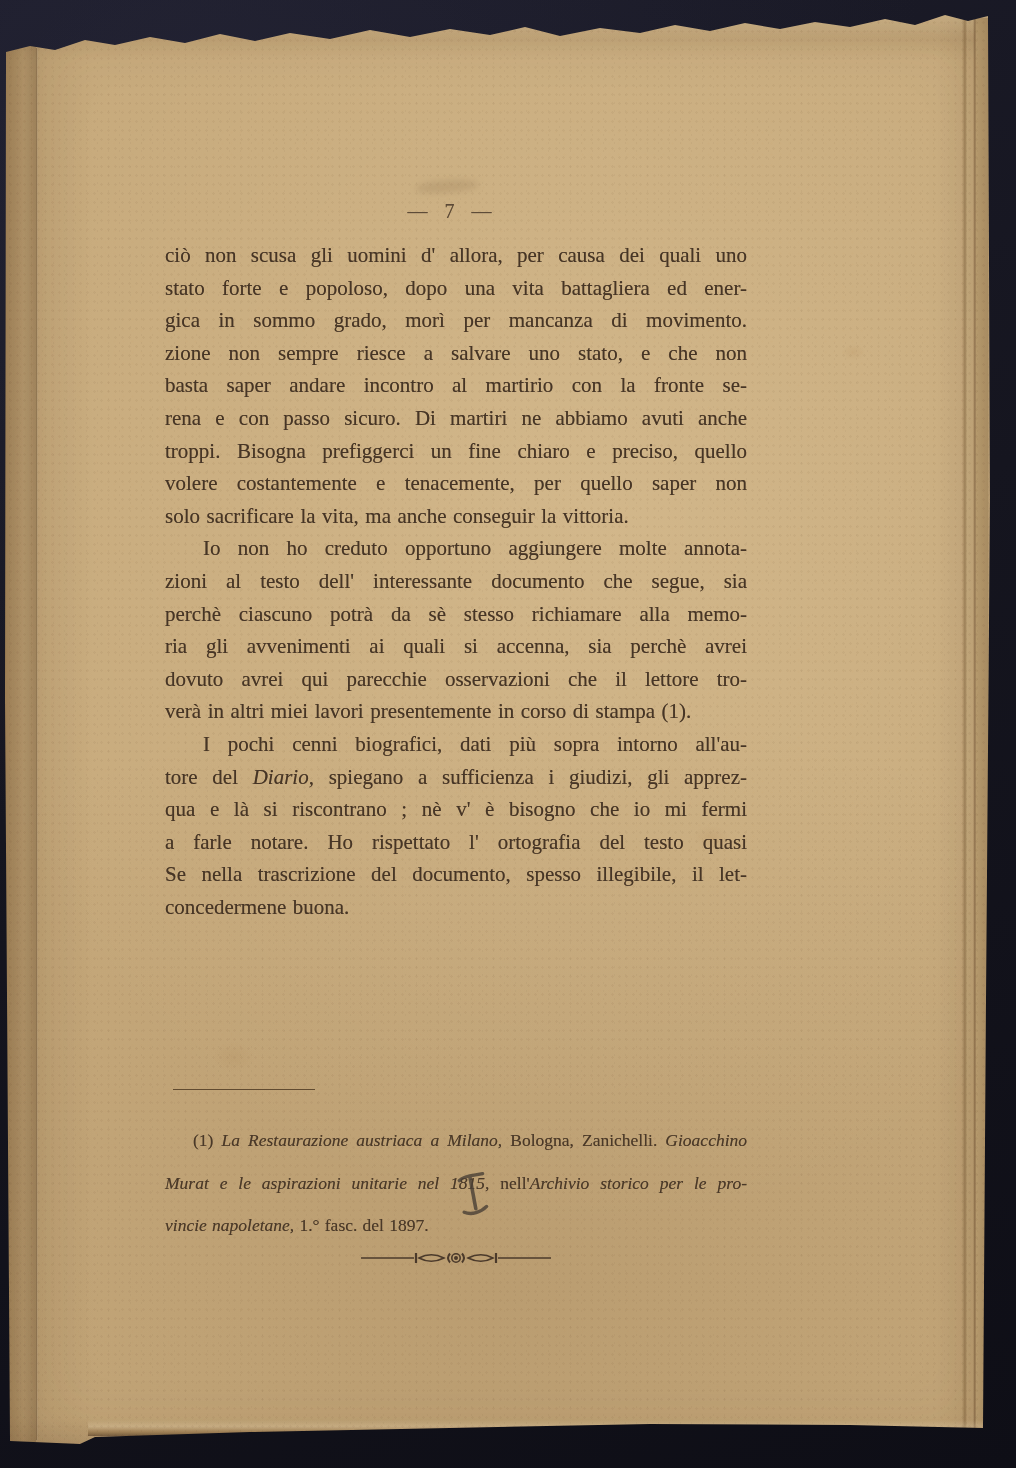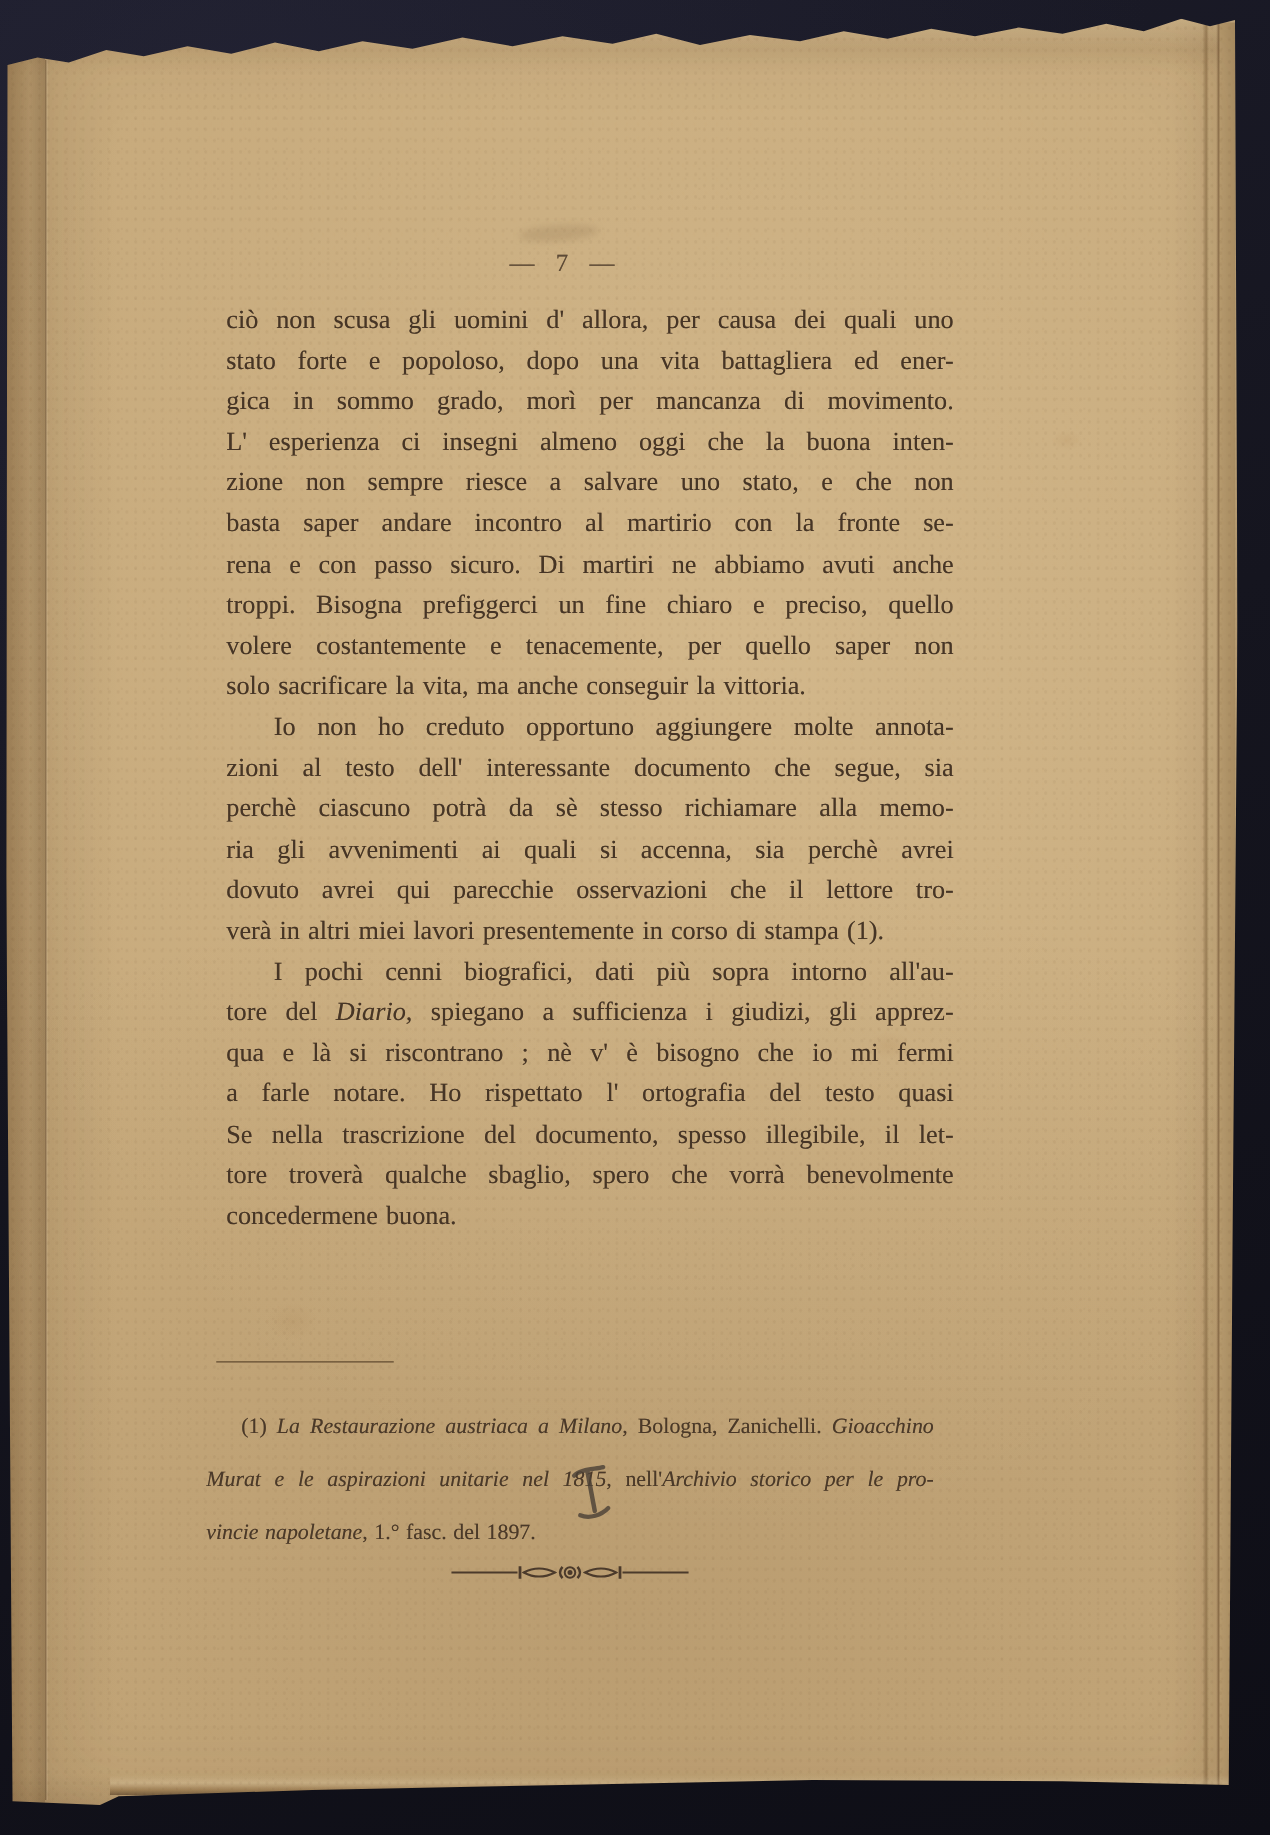--- a/index.html
+++ b/index.html
@@ -87,21 +87,21 @@
   .page-number {
     position:absolute; top:200px; left:0; width:570px;
     text-align:center; font-size:20px; color:#5c4a37;
     word-spacing:10px; letter-spacing:1px;
   }
   .smudge {
     position:absolute; top:180px; left:250px; width:64px; height:13px;
     background:rgba(120,95,60,.18); filter:blur(3px);
     border-radius:50%; transform:rotate(-4deg);
   }
-  .body-text { position:absolute; top:239px; left:16px; width:582px; }
+  .body-text { position:absolute; top:239px; left:0; width:582px; }
   .para { margin:0; }
   .para.indent .line:first-child { text-indent:38px; }
   .line {
     height:32.6px; line-height:32.6px;
     text-align:justify; text-align-last:justify;
     word-spacing:.06em; white-space:normal;
   }
   .line.last { text-align-last:left; }
   .it { font-style:italic;font-family:Liberation Serif, serif; }
 
@@ -144,21 +144,20 @@
 
     <div class="content">
       <div class="smudge"></div>
       <div class="page-number">— 7 —</div>
 
       <div class="body-text">
           <div class="para">
             <div class="line"><span>ciò non scusa gli uomini d' allora, per causa dei quali uno</span></div>
             <div class="line"><span>stato forte e popoloso, dopo una vita battagliera ed ener-</span></div>
             <div class="line"><span>gica in sommo grado, morì per mancanza di movimento.</span></div>
-            <div class="line"><span>L' esperienza ci insegni almeno oggi che la buona inten-</span></div>
             <div class="line"><span>zione non sempre riesce a salvare uno stato, e che non</span></div>
             <div class="line"><span>basta saper andare incontro al martirio con la fronte se-</span></div>
             <div class="line"><span>rena e con passo sicuro. Di martiri ne abbiamo avuti anche</span></div>
             <div class="line"><span>troppi. Bisogna prefiggerci un fine chiaro e preciso, quello</span></div>
             <div class="line"><span>volere costantemente e tenacemente, per quello saper non</span></div>
             <div class="line last"><span>solo sacrificare la vita, ma anche conseguir la vittoria.</span></div>
           </div>
           <div class="para indent">
             <div class="line"><span>Io non ho creduto opportuno aggiungere molte annota-</span></div>
             <div class="line"><span>zioni al testo dell' interessante documento che segue, sia</span></div>
@@ -166,21 +165,20 @@
             <div class="line"><span>ria gli avvenimenti ai quali si accenna, sia perchè avrei</span></div>
             <div class="line"><span>dovuto avrei qui parecchie osservazioni che il lettore tro-</span></div>
             <div class="line last"><span>verà in altri miei lavori presentemente in corso di stampa (1).</span></div>
           </div>
           <div class="para indent">
             <div class="line"><span>I pochi cenni biografici, dati più sopra intorno all'au-</span></div>
             <div class="line"><span>tore del </span><span class="it">Diario,</span><span> spiegano a sufficienza i giudizi, gli apprez-</span></div>
             <div class="line"><span>qua e là si riscontrano ; nè v' è bisogno che io mi fermi</span></div>
             <div class="line"><span>a farle notare. Ho rispettato l' ortografia del testo quasi</span></div>
             <div class="line"><span>Se nella trascrizione del documento, spesso illegibile, il let-</span></div>
-            <div class="line"><span>tore troverà qualche sbaglio, spero che vorrà benevolmente</span></div>
             <div class="line last"><span>concedermene buona.</span></div>
           </div>
         </div>
 
       <div class="footnote-rule"></div>
       <div class="footnote-text">
           <div class="fn-line"><span>(1) </span><span class="it">La Restaurazione austriaca a Milano,</span><span> Bologna, Zanichelli. </span><span class="it">Gioacchino</span></div>
           <div class="fn-line"><span class="it">Murat e le aspirazioni unitarie nel 1815,</span><span> nell'</span><span class="it">Archivio storico per le pro-</span></div>
           <div class="fn-line last"><span class="it">vincie napoletane,</span><span> 1.° fasc. del 1897.</span></div>
         </div>

